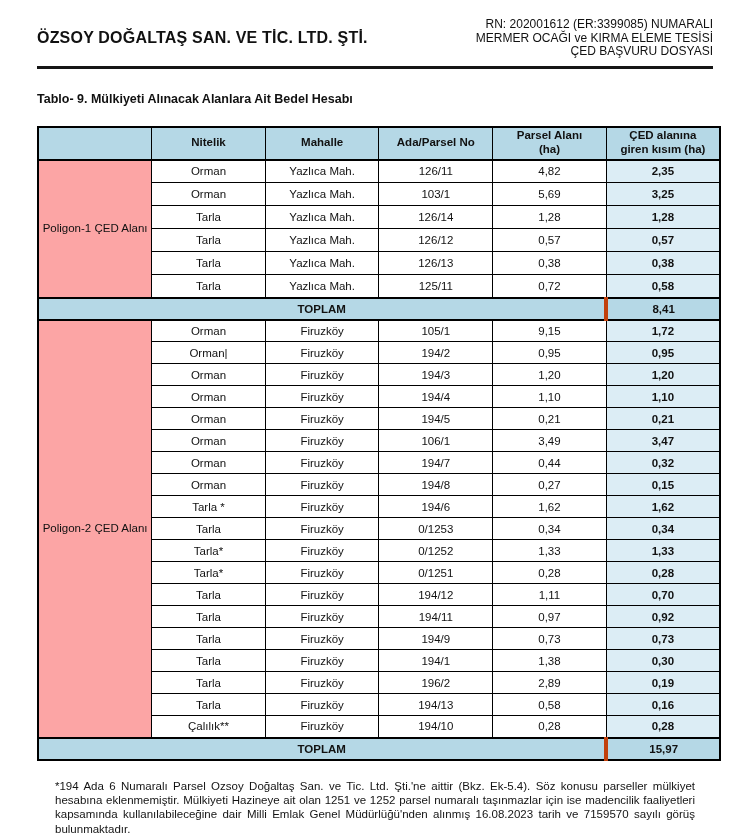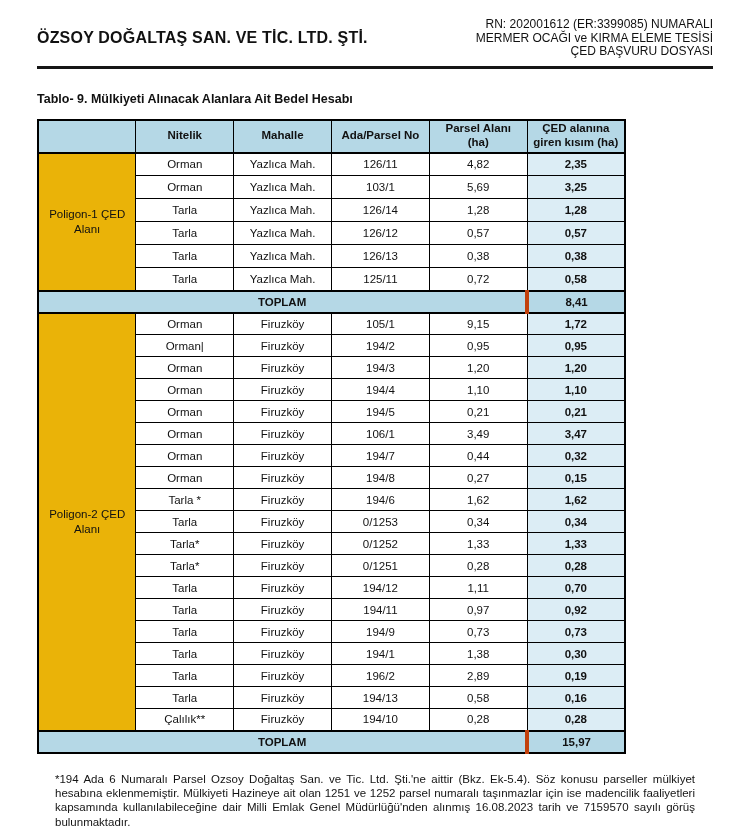--- a/index.html
+++ b/index.html
@@ -23,46 +23,46 @@
     padding-bottom:7px;
   }
   .company{font-weight:bold;font-size:16px;letter-spacing:0.2px;}
   .doc-ref{
     text-align:right;font-weight:normal;font-size:12px;line-height:13.5px;
     white-space:pre-line;
   }
 
   
   .table-title{
-    margin-top:23px;margin-bottom:13px;
+    margin-top:23px;margin-bottom:20px;
     font-weight:bold;font-size:12.5px;
   }
 
   
   table.bedel{
-    border-collapse:collapse;table-layout:fixed;width:589px;
+    border-collapse:collapse;table-layout:fixed;width:684px;
     border:2px solid #000;
   }
   table.bedel col{width:16.666%;}
   table.bedel th,table.bedel td{
     border:1px solid #000;
     text-align:center;vertical-align:middle;
     font-size:11.5px;padding:0 2px;
     overflow:hidden;
   }
   table.bedel thead th{
     background:var(--header-bg);
     font-weight:bold;height:33px;line-height:1.2;
     white-space:pre-line;
     border-bottom:2px solid #000;
   }
   tr.row-p1{height:23px;}
   tr.row-p2{height:22px;}
   td.group-label{
-    background:#eab308;font-size:11.5px;line-height:1.25;
+    background:#fca5a5;font-size:11.5px;line-height:1.25;
   }
   td.ced{
     background:var(--ced-bg);font-weight:bold;
     border-left:2px solid #000;
     border-top:none;border-bottom:none;
   }
   td.ced.sep{border-top:1px solid #000;}
   tr.toplam{height:22px;}
   tr.toplam td{
     background:var(--header-bg);font-weight:bold;

